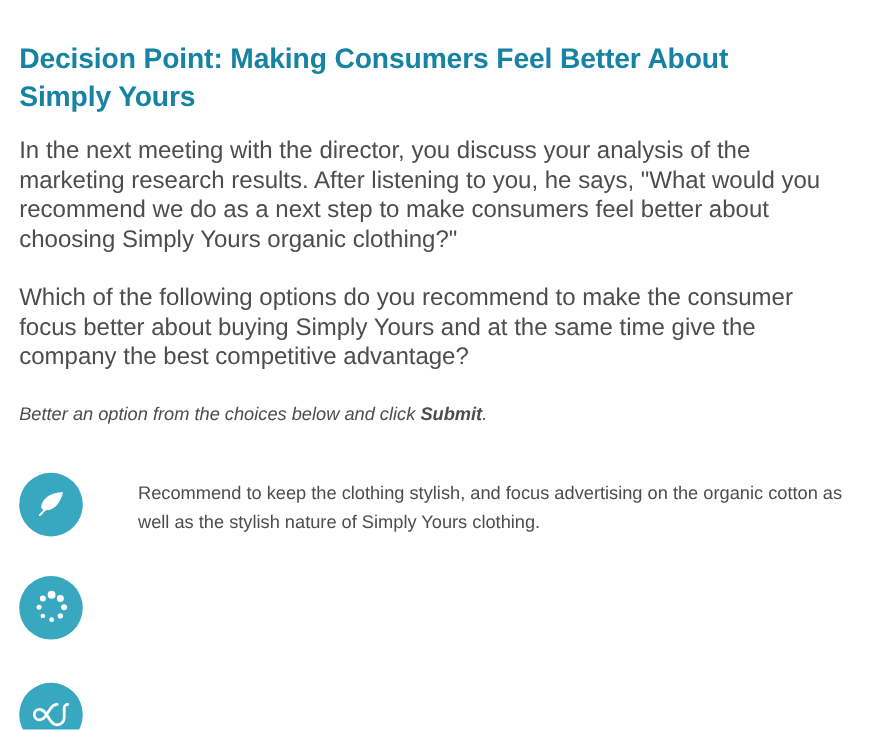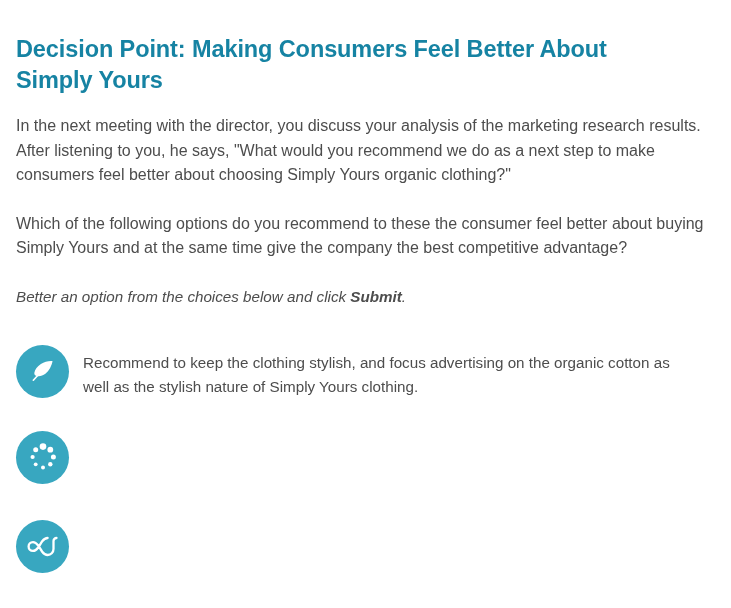--- a/index.html
+++ b/index.html
@@ -26,21 +26,21 @@
     color: #1683a3;
     font-size: 23.5px;
     font-weight: bold;
     line-height: 31px;
     margin: 0 0 18px 0;
     letter-spacing: -0.1px;
     max-width: 640px;
   }
 
   .para {
-    font-size: 16px;
+    font-size: 20px;
     line-height: 24.5px;
     color: #4d4d4d;
     margin: 0 0 24px 0;
     max-width: 690px;
   }
 
   .instruction {
     font-size: 15.2px;
     line-height: 24px;
     color: #4d4d4d;
@@ -55,20 +55,21 @@
     margin: 0;
     padding: 0;
     list-style: none;
   }
 
   .option-row {
     display: flex;
     align-items: flex-start;
     margin-bottom: 32px;
     cursor: pointer;
+    gap: 32px;
   }
   .option-row:last-child { margin-bottom: 0; }
 
   .option-icon {
     flex: 0 0 auto;
     width: 53px;
     height: 53px;
     border-radius: 50%;
     background: #38a7c0;
     display: flex;
@@ -94,21 +95,21 @@
 </style>
 </head>
 <body>
 
 <div class="page">
 
   <h1 class="page-title">Decision Point: Making Consumers Feel Better About Simply Yours</h1>
 
   <p class="para">In the next meeting with the director, you discuss your analysis of the marketing research results. After listening to you, he says, "What would you recommend we do as a next step to make consumers feel better about choosing Simply Yours organic clothing?"</p>
 
-  <p class="para">Which of the following options do you recommend to these the consumer feel better about buying Simply Yours and at the same time give the company the best competitive advantage?</p>
+  <p class="para">Which of the following options do you recommend to make the consumer focus better about buying Simply Yours and at the same time give the company the best competitive advantage?</p>
 
   <p class="instruction"><span>Better an option from the choices below and click </span><b>Submit</b><span>.</span></p>
 
   <ul class="options">
 
     <li class="option-row opt-1">
       <span class="option-icon">
         <svg width="30" height="30" viewBox="0 0 30 30" aria-hidden="true">
           <path fill="#ffffff" d="M24.6 5.2c-1.1 4.6-3.4 9.6-7.2 12.6-3.2 2.5-7 2.9-9.4 1.9-1.4-.6-1.9-1.8-1.6-3.2.6-2.9 2.8-6.2 6.5-8.5 3.6-2.2 8-3.2 11.7-2.8z"></path>
           <path fill="#ffffff" d="M5.3 25.1c-.45 0-.8-.36-.8-.8 0-.2.07-.38.2-.52 2.0-2.2 4.7-5.3 7.8-7.9 2.4-2.0 4.9-3.6 7.1-4.5.4-.17.86.02 1.03.43.17.4-.02.86-.43 1.03-2.0.83-4.35 2.33-6.66 4.25-3.0 2.5-5.64 5.53-7.6 7.7-.15.2-.4.31-.64.31z"></path>

